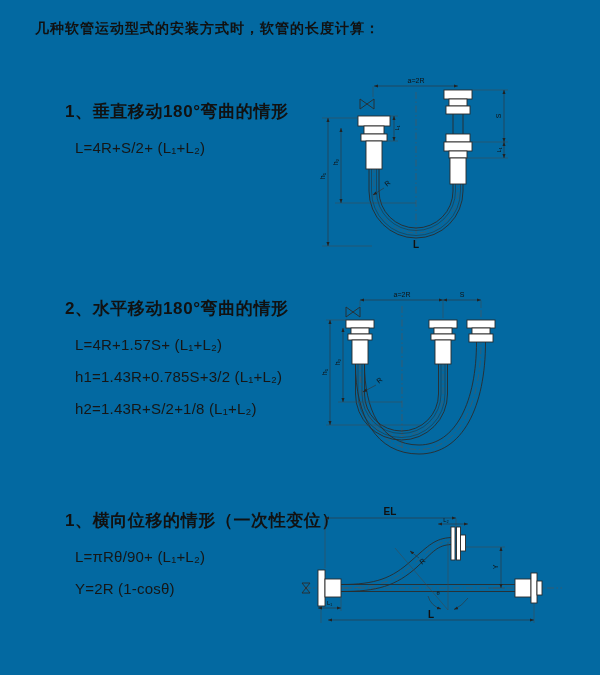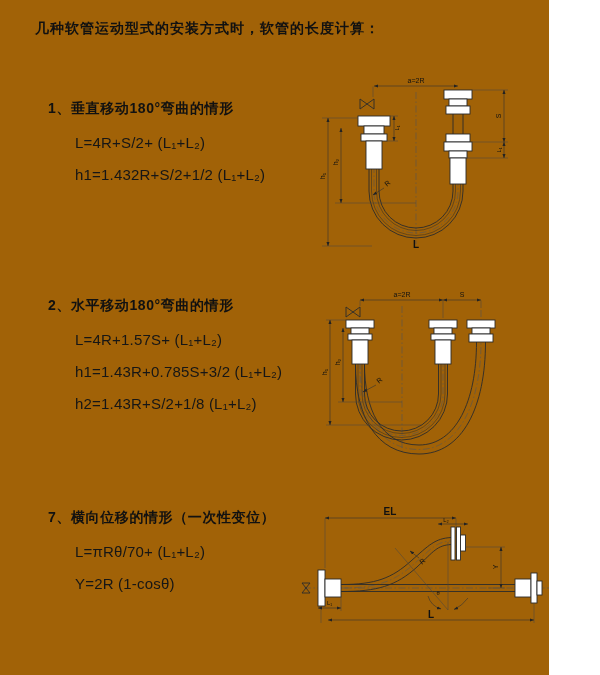--- a/index.html
+++ b/index.html
@@ -1,26 +1,26 @@
 <!DOCTYPE html>
 <html><head>
 <meta charset="utf-8">
 <style>
   * { margin:0; padding:0; box-sizing:border-box; }
   html,body { background:#fff; }
   .page {
-    position:relative; width:549px; height:675px; background:#a16207;
+    position:relative; width:600px; height:675px; background:#0369a1;
     font-family:"Liberation Sans","DejaVu Sans",sans-serif; color:#111; overflow:hidden;text-decoration:underline;
   }
   .title {
     position:absolute; left:35px; top:20px; font-size:14px; font-weight:bold;
     letter-spacing:1px; color:#111;
   }
   .section { position:absolute; left:48px; }
-  .sec-heading { font-size:14px; font-weight:bold; letter-spacing:0.6px; color:#111; margin-bottom:9px; }
+  .sec-heading { font-size:17px; font-weight:bold; letter-spacing:0.6px; color:#111; margin-bottom:9px;margin-left:17px; }
   .formula {
     font-size:15px; color:#161616; line-height:32px; margin-left:27px;
     letter-spacing:0.2px; white-space:nowrap;
   }
   .diagram { position:absolute; }
   .d-line { stroke:#2b2b2b; stroke-width:0.9; fill:none; }
   .d-thin { stroke:#2b2b2b; stroke-width:0.5; fill:none; }
   .d-fit  { stroke:#2b2b2b; stroke-width:0.9; fill:#fff; }
   .d-dim  { stroke:#333; stroke-width:0.6; fill:none; }
   .d-ext  { stroke:#444; stroke-width:0.5; fill:none; }
@@ -33,33 +33,32 @@
 </head>
 <body>
 
 <div class="page">
 
   <div class="title">几种软管运动型式的安装方式时，软管的长度计算：</div>
 
   <div class="section" style="top:100px;">
     <div class="sec-heading">1、垂直移动180°弯曲的情形</div>
     <div class="formula">L=4R+S/2+ (L₁+L₂)</div>
-    <div class="formula">h1=1.432R+S/2+1/2 (L₁+L₂)</div>
   </div>
 
   <div class="section" style="top:297px;">
     <div class="sec-heading">2、水平移动180°弯曲的情形</div>
     <div class="formula">L=4R+1.57S+ (L₁+L₂)</div>
     <div class="formula">h1=1.43R+0.785S+3/2 (L₁+L₂)</div>
     <div class="formula">h2=1.43R+S/2+1/8 (L₁+L₂)</div>
   </div>
 
   <div class="section" style="top:509px;">
-    <div class="sec-heading">7、横向位移的情形（一次性变位）</div>
-    <div class="formula">L=πRθ/70+ (L₁+L₂)</div>
+    <div class="sec-heading">1、横向位移的情形（一次性变位）</div>
+    <div class="formula">L=πRθ/90+ (L₁+L₂)</div>
     <div class="formula">Y=2R (1-cosθ)</div>
   </div>
 
   <svg class="diagram" style="left:308px; top:68px;" width="224" height="192" viewBox="0 0 224 192">
     <defs>
       <marker id="ar1" viewBox="0 0 10 10" refX="9" refY="5" markerWidth="7.5" markerHeight="7.5" orient="auto-start-reverse">
         <path class="mk" d="M0,1.6 L9.5,5 L0,8.4 Z"></path>
       </marker>
       <pattern id="br1" width="3.2" height="3.2" patternUnits="userSpaceOnUse" patternTransform="rotate(45)">
         <rect width="3.2" height="3.2" fill="#fff"></rect>

